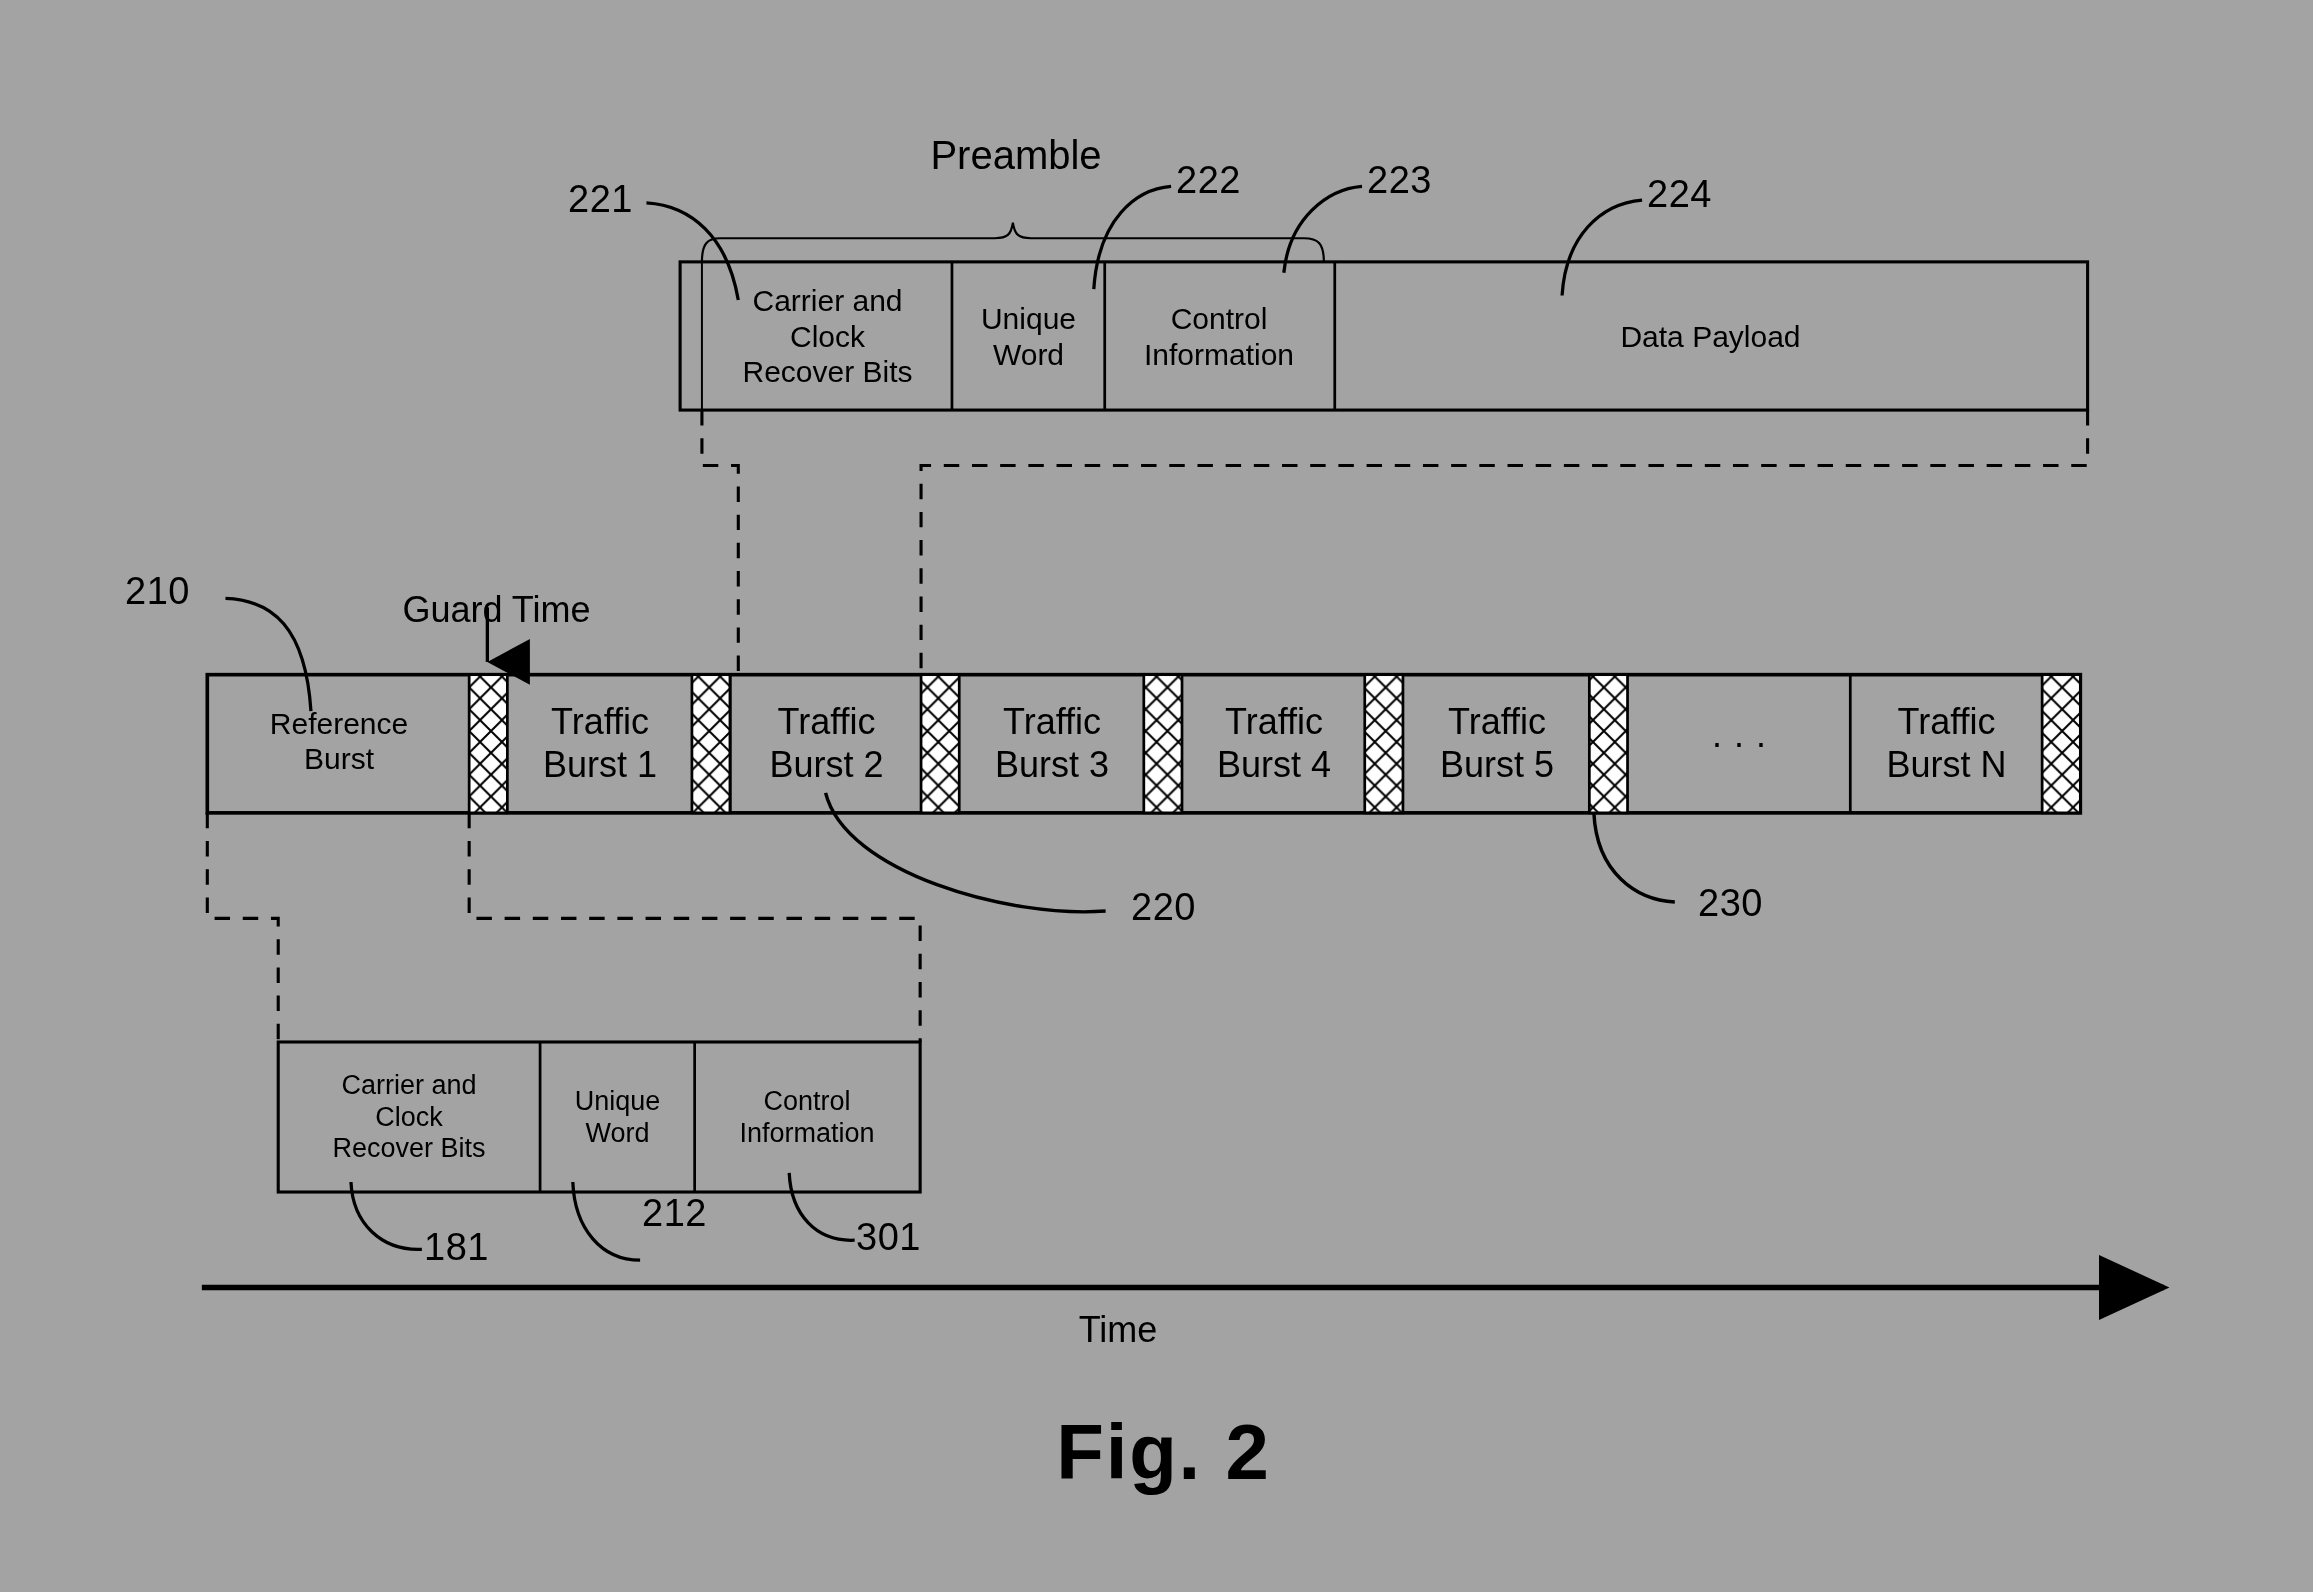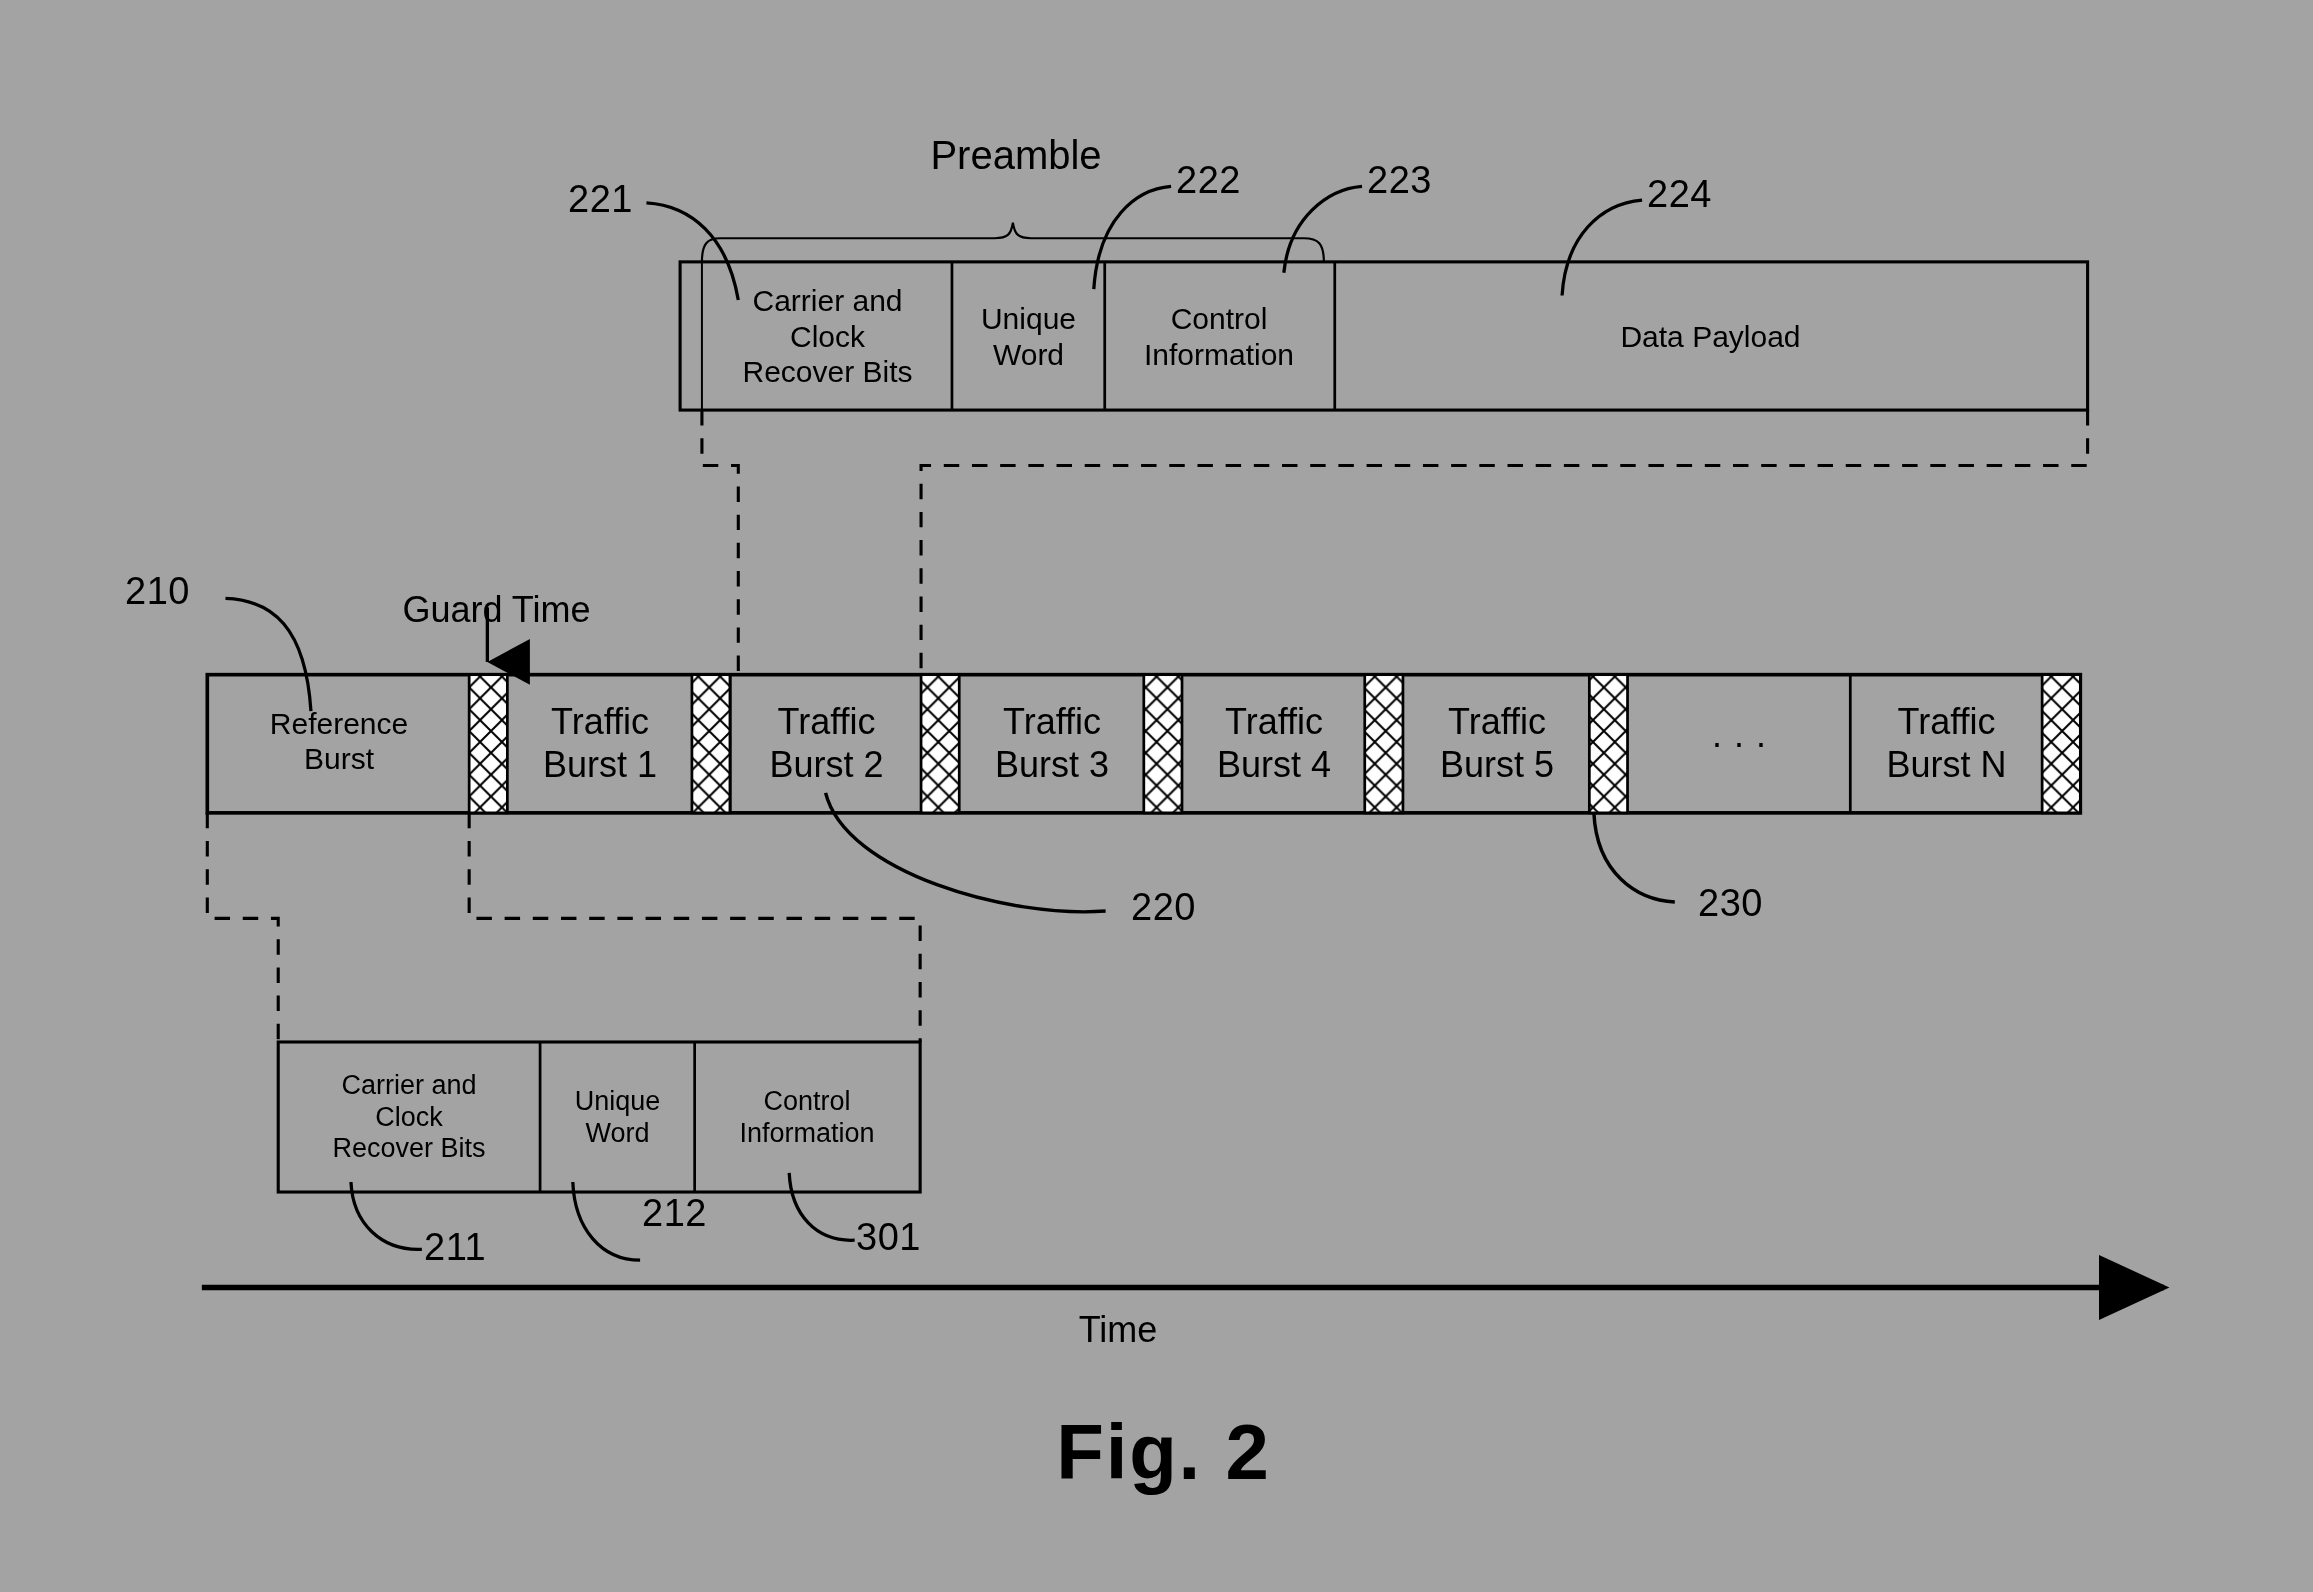--- a/index.html
+++ b/index.html
@@ -227,21 +227,21 @@
   <div class="ref-num" style="left:1698px; top:882px;">230</div>
 
   <div class="cell-text t-30" style="left:280px; top:1044px; width:258px; height:147px;">Carrier and
 Clock
 Recover Bits</div>
   <div class="cell-text t-30" style="left:542px; top:1044px; width:151px; height:147px;">Unique
 Word</div>
   <div class="cell-text t-30" style="left:696px; top:1044px; width:222px; height:147px;">Control
 Information</div>
 
-  <div class="ref-num" style="left:424px; top:1226px;">211</div>
+  <div class="ref-num" style="left:424px; top:1226px;">181</div>
   <div class="ref-num" style="left:642px; top:1192px;">212</div>
   <div class="ref-num" style="left:856px; top:1216px;">301</div>
 
   <div class="plain-label t-40" style="left:1036px; top:1309px; width:164px; text-align:center;">Time</div>
 
   <div class="fig-caption" style="left:909px; top:1407px; width:509px; text-align:center;font-weight:bold;">Fig. 2</div>
 
 </div>
 
 

